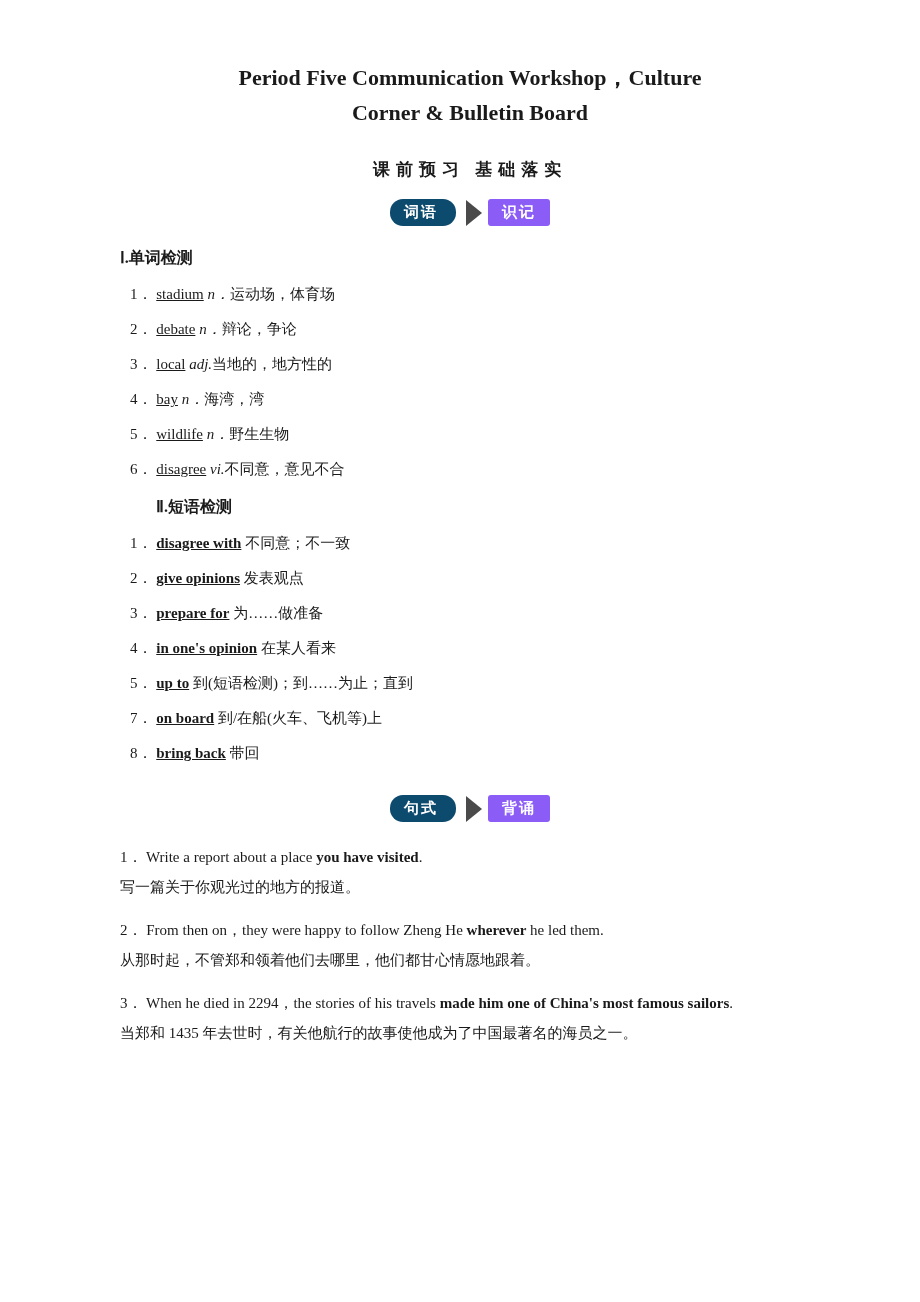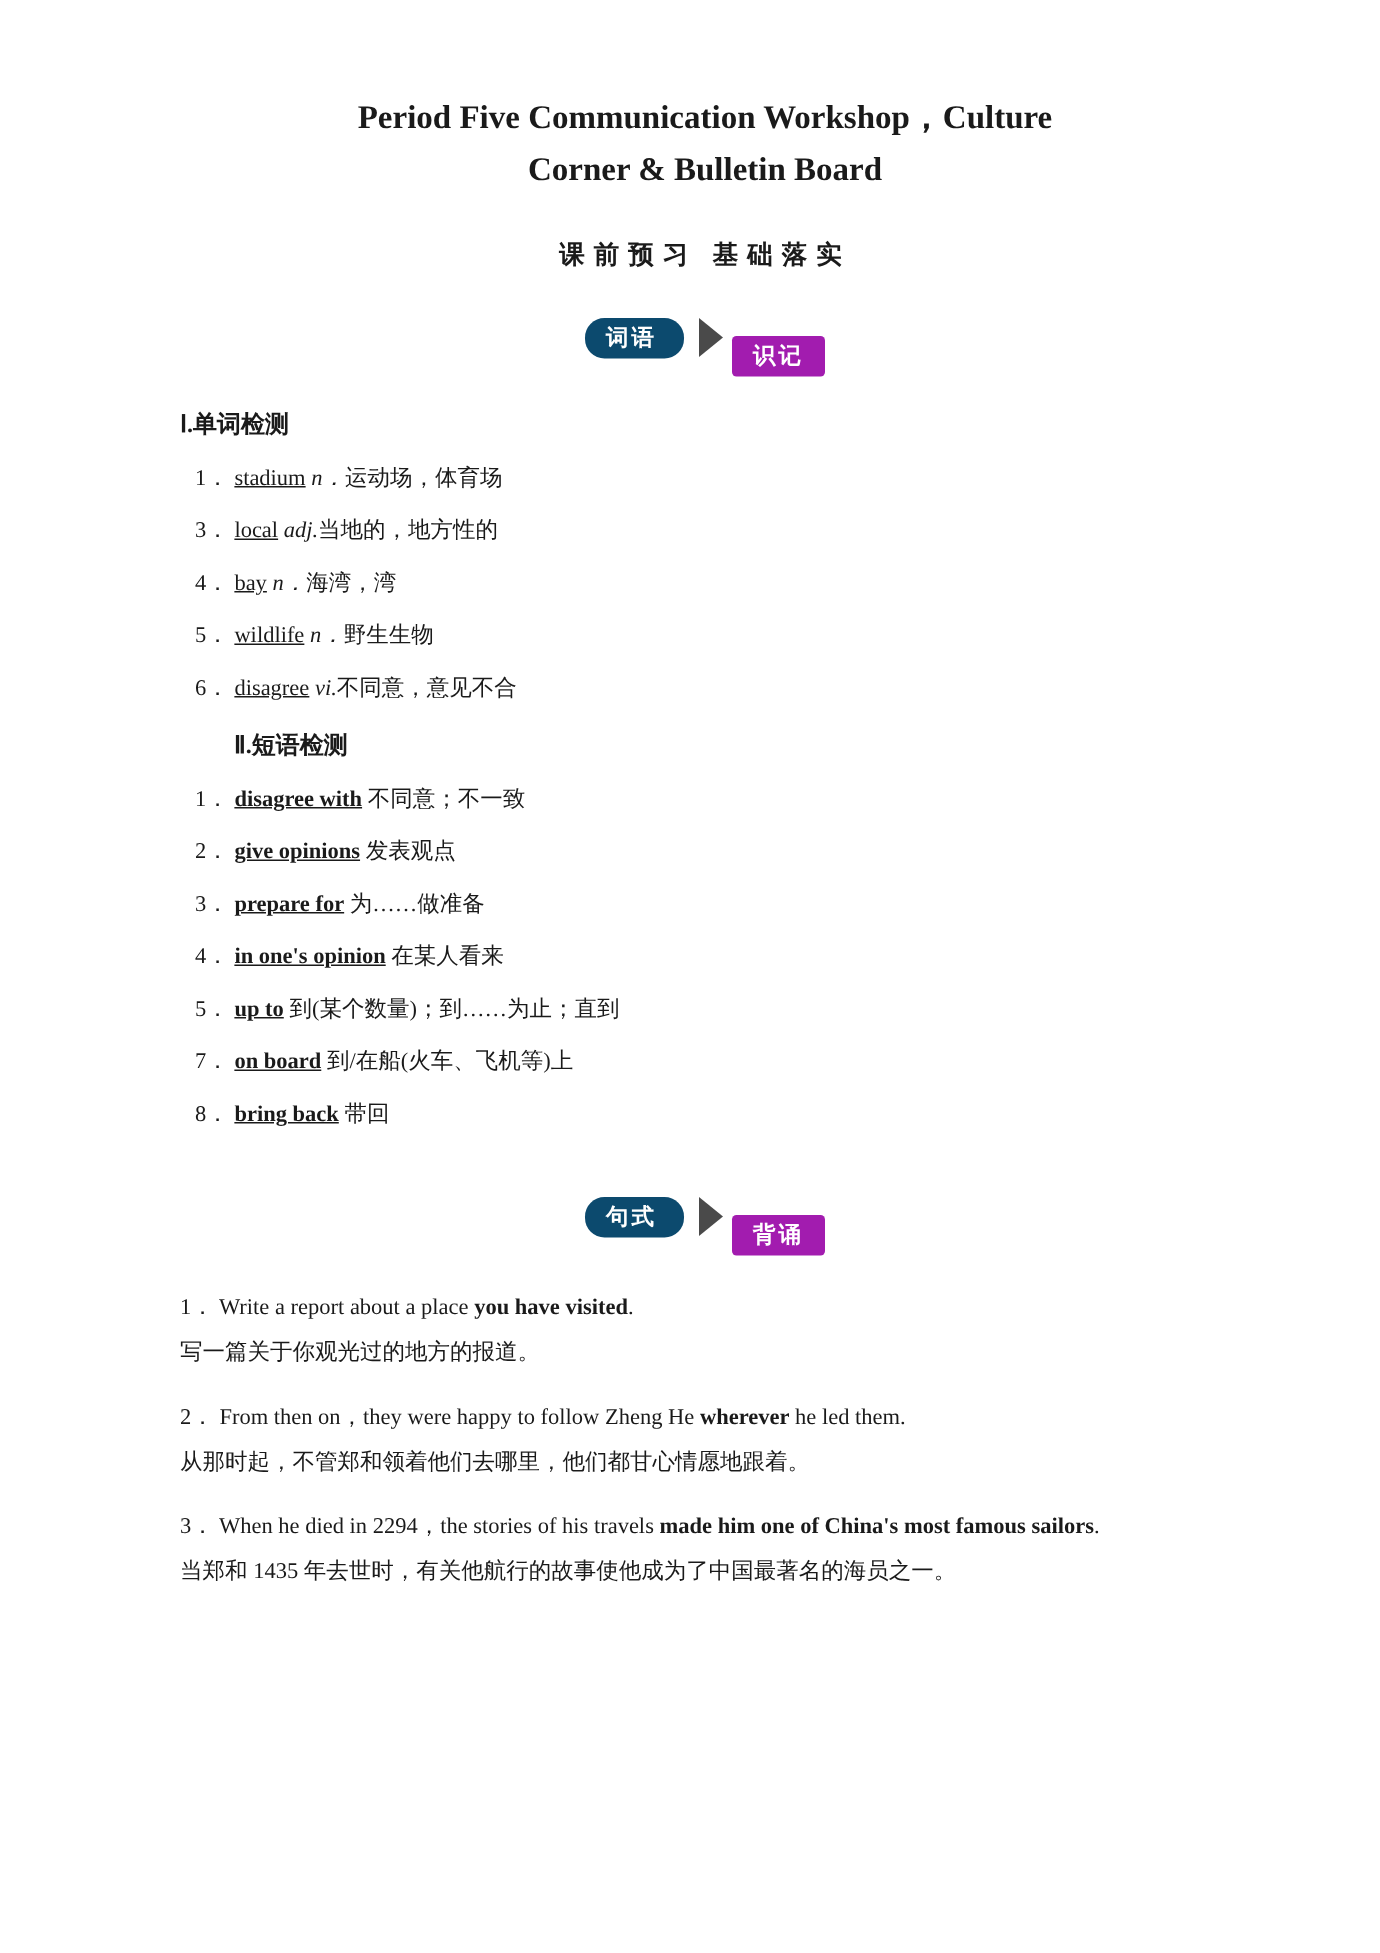--- a/index.html
+++ b/index.html
@@ -54,28 +54,27 @@
       width: 0;
       height: 0;
       border-top: 13px solid transparent;
       border-bottom: 13px solid transparent;
       border-left: 16px solid #4a4a4a;
       margin: 0 6px 0 10px;
     }
     .badge-right {
       display: inline-flex;
       align-items: center;
-      background: #a21caf;
+      background: #8b5cf6;
       color: #fff;
       font-size: 15px;
       font-weight: bold;
       padding: 4px 14px;
       border-radius: 3px;
       letter-spacing: 2px;
-      margin-top: 25px;
     }
     .section-header {
       font-size: 16px;
       font-weight: bold;
       margin: 10px 0 12px 0;
     }
     .vocab-list {
       list-style: none;
       margin-left: 10px;
     }
@@ -137,34 +136,35 @@
 <div class="badge-row">
   <span class="badge">词语</span>
   <span class="badge-arrow"></span>
   <span class="badge-right">识记</span>
 </div>
 
 <div class="section-header">Ⅰ.单词检测</div>
 
 <ul class="vocab-list" id="vocab-list">
     <li><span class="num-label">1． </span><span class="word">stadium</span><span style="font-style: italic; font-family: &quot;Times New Roman&quot;, serif;"> n．</span><span>运动场，体育场</span></li>
+    <li><span class="num-label">2． </span><span class="word">debate</span><span style="font-style: italic; font-family: &quot;Times New Roman&quot;, serif;"> n．</span><span>辩论，争论</span></li>
     <li><span class="num-label">3． </span><span class="word">local</span><span style="font-style: italic; font-family: &quot;Times New Roman&quot;, serif;"> adj.</span><span>当地的，地方性的</span></li>
     <li><span class="num-label">4． </span><span class="word">bay</span><span style="font-style: italic; font-family: &quot;Times New Roman&quot;, serif;"> n．</span><span>海湾，湾</span></li>
     <li><span class="num-label">5． </span><span class="word">wildlife</span><span style="font-style: italic; font-family: &quot;Times New Roman&quot;, serif;"> n．</span><span>野生生物</span></li>
     <li><span class="num-label">6． </span><span class="word">disagree</span><span style="font-style: italic; font-family: &quot;Times New Roman&quot;, serif;"> vi.</span><span>不同意，意见不合</span></li>
   </ul>
 
 <div class="section-header" style="margin-top:14px;margin-left:36px;">Ⅱ.短语检测</div>
 
 <ul class="phrase-list" id="phrase-list">
     <li><span class="num-label">1． </span><span class="phrase">disagree with</span><span> 不同意；不一致</span></li>
     <li><span class="num-label">2． </span><span class="phrase">give opinions</span><span> 发表观点</span></li>
     <li><span class="num-label">3． </span><span class="phrase">prepare for</span><span> 为……做准备</span></li>
     <li><span class="num-label">4． </span><span class="phrase">in one's opinion</span><span> 在某人看来</span></li>
-    <li><span class="num-label">5． </span><span class="phrase">up to</span><span> 到(某个数量)；到……为止；直到</span></li>
+    <li><span class="num-label">5． </span><span class="phrase">up to</span><span> 到(短语检测)；到……为止；直到</span></li>
     <li><span class="num-label">7． </span><span class="phrase">on board</span><span> 到/在船(火车、飞机等)上</span></li>
     <li><span class="num-label">8． </span><span class="phrase">bring back</span><span> 带回</span></li>
   </ul>
 
 <div class="badge-row" style="margin-top:28px;">
   <span class="badge">句式</span>
   <span class="badge-arrow"></span>
   <span class="badge-right">背诵</span>
 </div>
 

